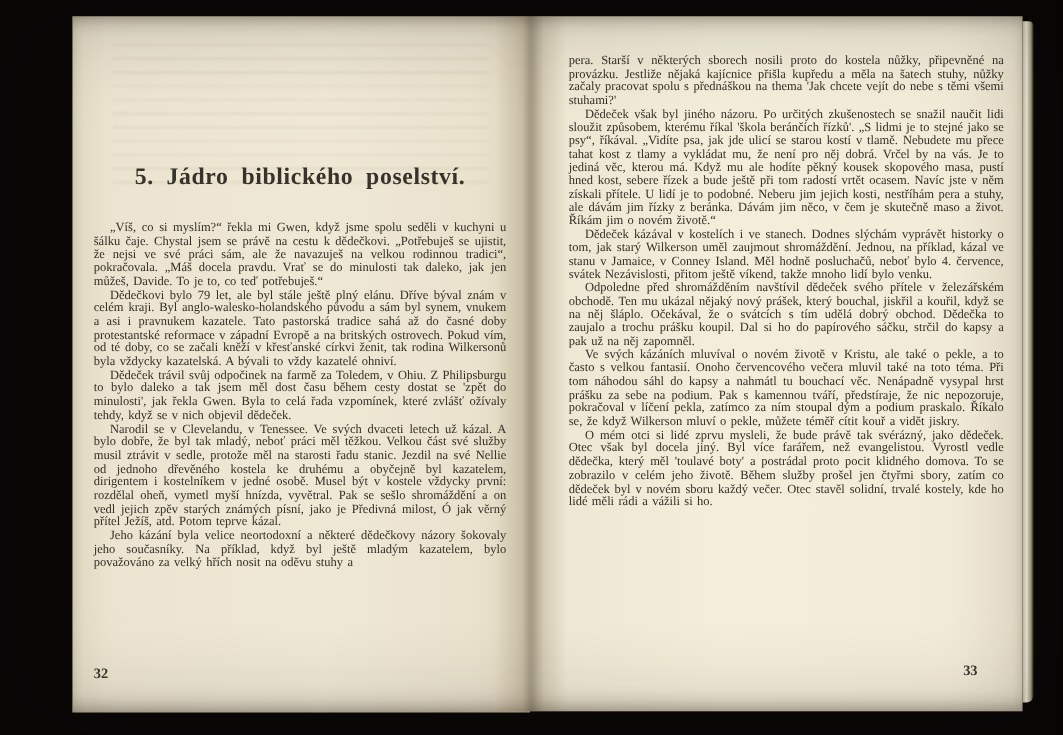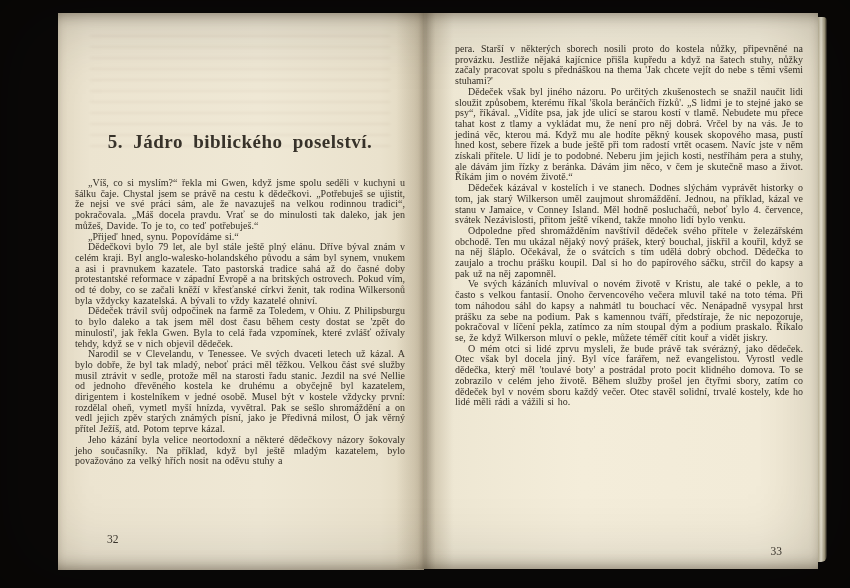--- a/index.html
+++ b/index.html
@@ -62,54 +62,53 @@
   .text-col p {
     margin:0; font-size:10px; line-height:10.7px;
     text-align:justify; color:#332e26; word-spacing:1px;
   }
   .text-col p.ind { text-indent:13px; }
 
   .text-left  { position:absolute; top:165px; left:17px;  width:330px; }
   .text-right { position:absolute; top:31px;  left:31px;  width:348px; }
 
   .pagenum {
-    position:absolute; font-size:11.5px; font-weight:400; color:#3a352c;margin-left:32px;
+    position:absolute; font-size:11.5px; font-weight:700; color:#3a352c;
   }
   .pagenum-left  { left:17px;  top:520px; }
-  .pagenum-right { right:36px; top:532px; }
+  .pagenum-right { right:36px; top:518px; }
 
   .vignette {
     position:absolute; inset:0; pointer-events:none;
     box-shadow:inset 0 0 85px rgba(0,0,0,.30);
   }
 </style>
 </head>
 <body>
 
 <div class="scene">
 
   <div class="stack-left"></div>
 
   <div class="page-left">
     <div class="ghost"></div>
     <h1 class="chapter-heading">5. Jádro biblického poselství.</h1>
     <div class="text-col text-left">
       <p class="ind">„Víš, co si myslím?“ řekla mi Gwen, když jsme spolu seděli v kuchyni u šálku čaje. Chystal jsem se právě na cestu k dědečkovi. „Potřebuješ se ujistit, že nejsi ve své práci sám, ale že navazuješ na velkou rodinnou tradici“, pokračovala. „Máš docela pravdu. Vrať se do minulosti tak daleko, jak jen můžeš, Davide. To je to, co teď potřebuješ.“</p>
-      <p class="ind">„Přijeď hned, synu. Popovídáme si.“</p>
       <p class="ind">Dědečkovi bylo 79 let, ale byl stále ještě plný elánu. Dříve býval znám v celém kraji. Byl anglo-walesko-holandského původu a sám byl synem, vnukem a asi i pravnukem kazatele. Tato pastorská tradice sahá až do časné doby protestantské reformace v západní Evropě a na britských ostrovech. Pokud vím, od té doby, co se začali kněží v křesťanské církvi ženit, tak rodina Wilkersonů byla vždycky kazatelská. A bývali to vždy kazatelé ohniví.</p>
       <p class="ind">Dědeček trávil svůj odpočinek na farmě za Toledem, v Ohiu. Z Philipsburgu to bylo daleko a tak jsem měl dost času během cesty dostat se 'zpět do minulosti', jak řekla Gwen. Byla to celá řada vzpomínek, které zvlášť ožívaly tehdy, když se v nich objevil dědeček.</p>
       <p class="ind">Narodil se v Clevelandu, v Tenessee. Ve svých dvaceti letech už kázal. A bylo dobře, že byl tak mladý, neboť práci měl těžkou. Velkou část své služby musil ztrávit v sedle, protože měl na starosti řadu stanic. Jezdil na své Nellie od jednoho dřevěného kostela ke druhému a obyčejně byl kazatelem, dirigentem i kostelníkem v jedné osobě. Musel být v kostele vždycky první: rozdělal oheň, vymetl myší hnízda, vyvětral. Pak se sešlo shromáždění a on vedl jejich zpěv starých známých písní, jako je Předivná milost, Ó jak věrný přítel Ježíš, atd. Potom teprve kázal.</p>
       <p class="ind">Jeho kázání byla velice neortodoxní a některé dědečkovy názory šokovaly jeho současníky. Na příklad, když byl ještě mladým kazatelem, bylo považováno za velký hřích nosit na oděvu stuhy a</p>
     </div>
     <div class="pagenum pagenum-left">32</div>
   </div>
 
   <div class="page-right">
     <div class="text-col text-right">
-      <p>pera. Starší v některých sborech nosili proto do kostela nůžky, připevněné na provázku. Jestliže nějaká kajícnice přišla kupředu a když na šatech stuhy, nůžky začaly pracovat spolu s přednáškou na thema 'Jak chcete vejít do nebe s těmi všemi stuhami?'</p>
+      <p>pera. Starší v některých sborech nosili proto do kostela nůžky, připevněné na provázku. Jestliže nějaká kajícnice přišla kupředu a měla na šatech stuhy, nůžky začaly pracovat spolu s přednáškou na thema 'Jak chcete vejít do nebe s těmi všemi stuhami?'</p>
       <p class="ind">Dědeček však byl jiného názoru. Po určitých zkušenostech se snažil naučit lidi sloužit způsobem, kterému říkal 'škola beránčích řízků'. „S lidmi je to stejné jako se psy“, říkával. „Vidíte psa, jak jde ulicí se starou kostí v tlamě. Nebudete mu přece tahat kost z tlamy a vykládat mu, že není pro něj dobrá. Vrčel by na vás. Je to jediná věc, kterou má. Když mu ale hodíte pěkný kousek skopového masa, pustí hned kost, sebere řízek a bude ještě při tom radostí vrtět ocasem. Navíc jste v něm získali přítele. U lidí je to podobné. Neberu jim jejich kosti, nestříhám pera a stuhy, ale dávám jim řízky z beránka. Dávám jim něco, v čem je skutečně maso a život. Říkám jim o novém životě.“</p>
       <p class="ind">Dědeček kázával v kostelích i ve stanech. Dodnes slýchám vyprávět historky o tom, jak starý Wilkerson uměl zaujmout shromáždění. Jednou, na příklad, kázal ve stanu v Jamaice, v Conney Island. Měl hodně posluchačů, neboť bylo 4. července, svátek Nezávislosti, přitom ještě víkend, takže mnoho lidí bylo venku.</p>
       <p class="ind">Odpoledne před shromážděním navštívil dědeček svého přítele v železářském obchodě. Ten mu ukázal nějaký nový prášek, který bouchal, jiskřil a kouřil, když se na něj šláplo. Očekával, že o svátcích s tím udělá dobrý obchod. Dědečka to zaujalo a trochu prášku koupil. Dal si ho do papírového sáčku, strčil do kapsy a pak už na něj zapomněl.</p>
       <p class="ind">Ve svých kázáních mluvíval o novém životě v Kristu, ale také o pekle, a to často s velkou fantasií. Onoho červencového večera mluvil také na toto téma. Při tom náhodou sáhl do kapsy a nahmátl tu bouchací věc. Nenápadně vysypal hrst prášku za sebe na podium. Pak s kamennou tváří, předstíraje, že nic nepozoruje, pokračoval v líčení pekla, zatímco za ním stoupal dým a podium praskalo. Říkalo se, že když Wilkerson mluví o pekle, můžete téměř cítit kouř a vidět jiskry.</p>
       <p class="ind">O mém otci si lidé zprvu mysleli, že bude právě tak svérázný, jako dědeček. Otec však byl docela jiný. Byl více farářem, než evangelistou. Vyrostl vedle dědečka, který měl 'toulavé boty' a postrádal proto pocit klidného domova. To se zobrazilo v celém jeho životě. Během služby prošel jen čtyřmi sbory, zatím co dědeček byl v novém sboru každý večer. Otec stavěl solidní, trvalé kostely, kde ho lidé měli rádi a vážili si ho.</p>
     </div>
     <div class="pagenum pagenum-right">33</div>
   </div>
 
   <div class="gutter"></div>

